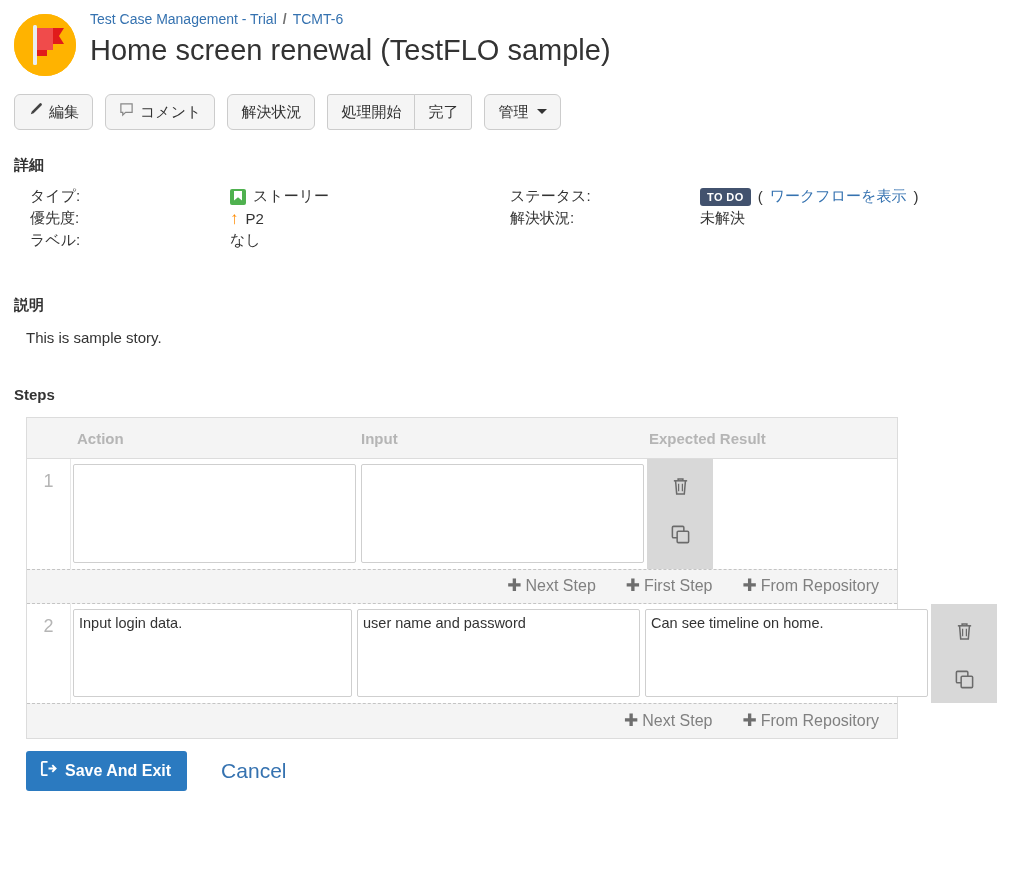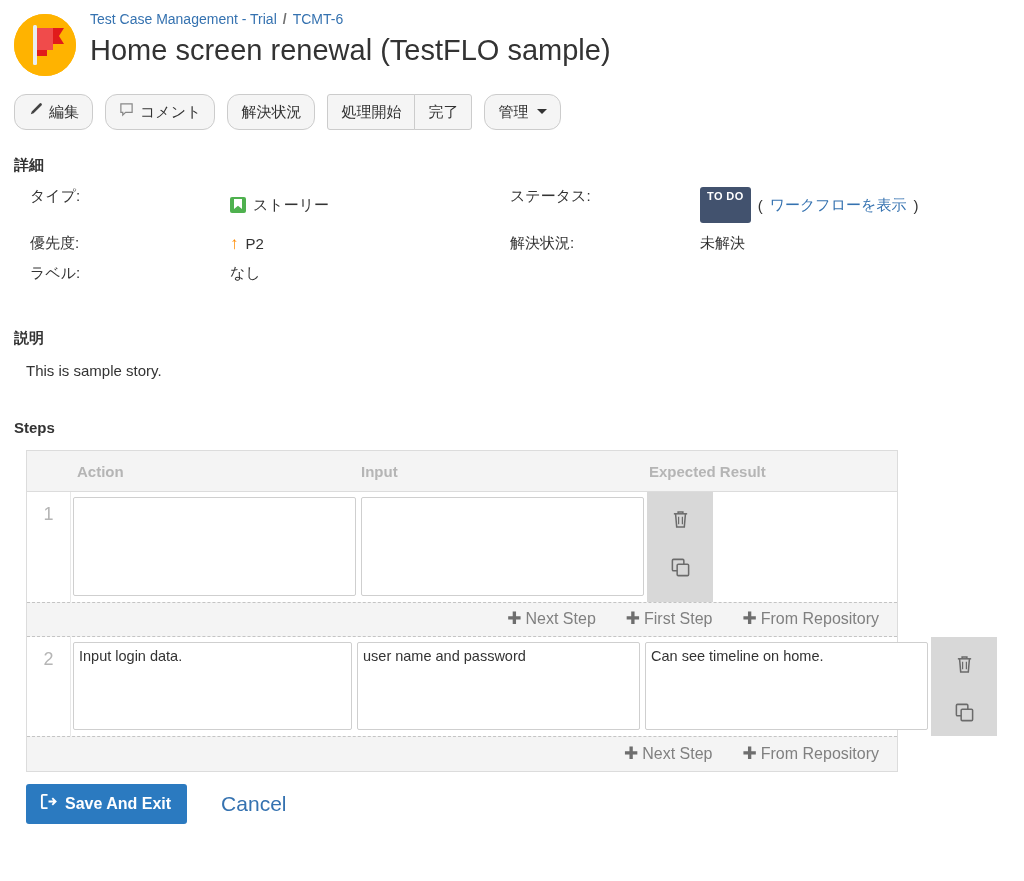--- a/index.html
+++ b/index.html
@@ -81,21 +81,21 @@
     line-height: 19px;
     cursor: pointer;
     white-space: nowrap;
     display: flex;
     align-items: center;
     gap: 6px;
   }
   .btn-group .tbtn { border-radius: 0; margin-left: -1px; }
   .btn-group .tbtn:first-child { border-radius: 3px 0 0 3px; margin-left: 0; }
   .btn-group .tbtn:last-child  { border-radius: 0 3px 3px 0; }
-  .btn-group.single .tbtn { border-radius: 12px; }
+  .btn-group.single .tbtn { border-radius: 6px; }
   .caret {
     display: inline-block;
     width: 0; height: 0;
     border-left: 5px solid transparent;
     border-right: 5px solid transparent;
     border-top: 5px solid #333;
     margin-left: 3px;
   }
 
   
@@ -103,21 +103,21 @@
     font-size: 15px;
     font-weight: bold;
     color: #333;
     margin: 26px 0 0 14px;
   }
 
   .details-grid {
     margin: 12px 0 0 30px;
     display: grid;
     grid-template-columns: 200px 280px 190px auto;
-    row-gap: 11px;
+    row-gap: 3px;
     font-size: 15px;
     color: #333;
   }
   .dlabel { color: #333; }
   .dvalue { color: #333; display: flex; align-items: center; gap: 7px; }
   .story-icon {
     width: 16px; height: 16px;
     background: #4fb14f;
     border-radius: 2px;
     display: inline-block;
@@ -139,21 +139,21 @@
     font-weight: bold;
     flex: 0 0 auto;
   }
   .status-badge {
     display: inline-block;
     background: #42526e;
     color: #ffffff;
     font-size: 11px;
     font-weight: bold;
     letter-spacing: 0.4px;
-    padding: 3px 7px 21px 7px;
+    padding: 3px 7px 3px 7px;
     border-radius: 3px;
     line-height: 12px;
   }
   .wf-link { color: #3572b0; text-decoration: none; }
   .paren { color: #333; }
 
   .description-body {
     font-size: 15px;
     color: #333;
     margin: 14px 0 0 26px;

